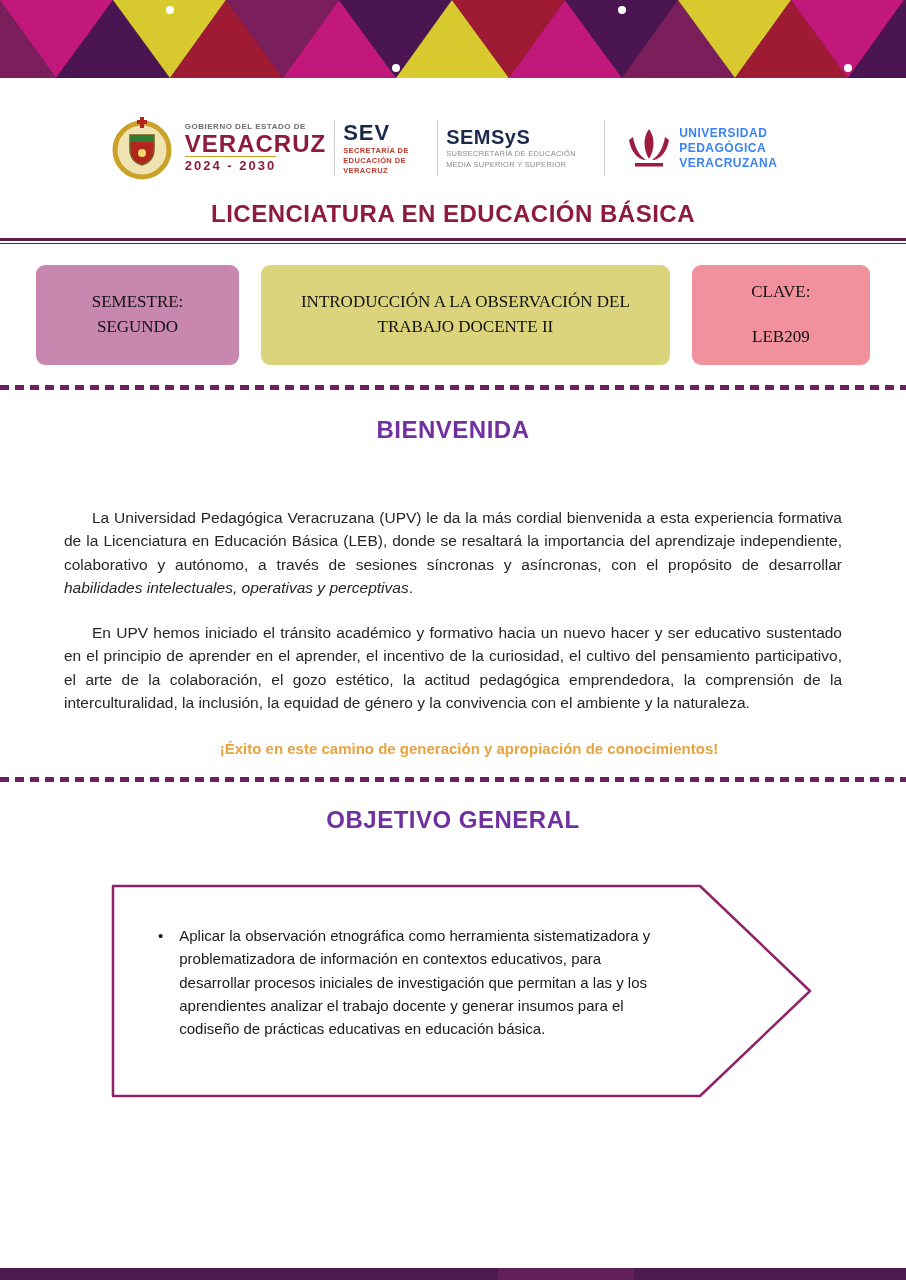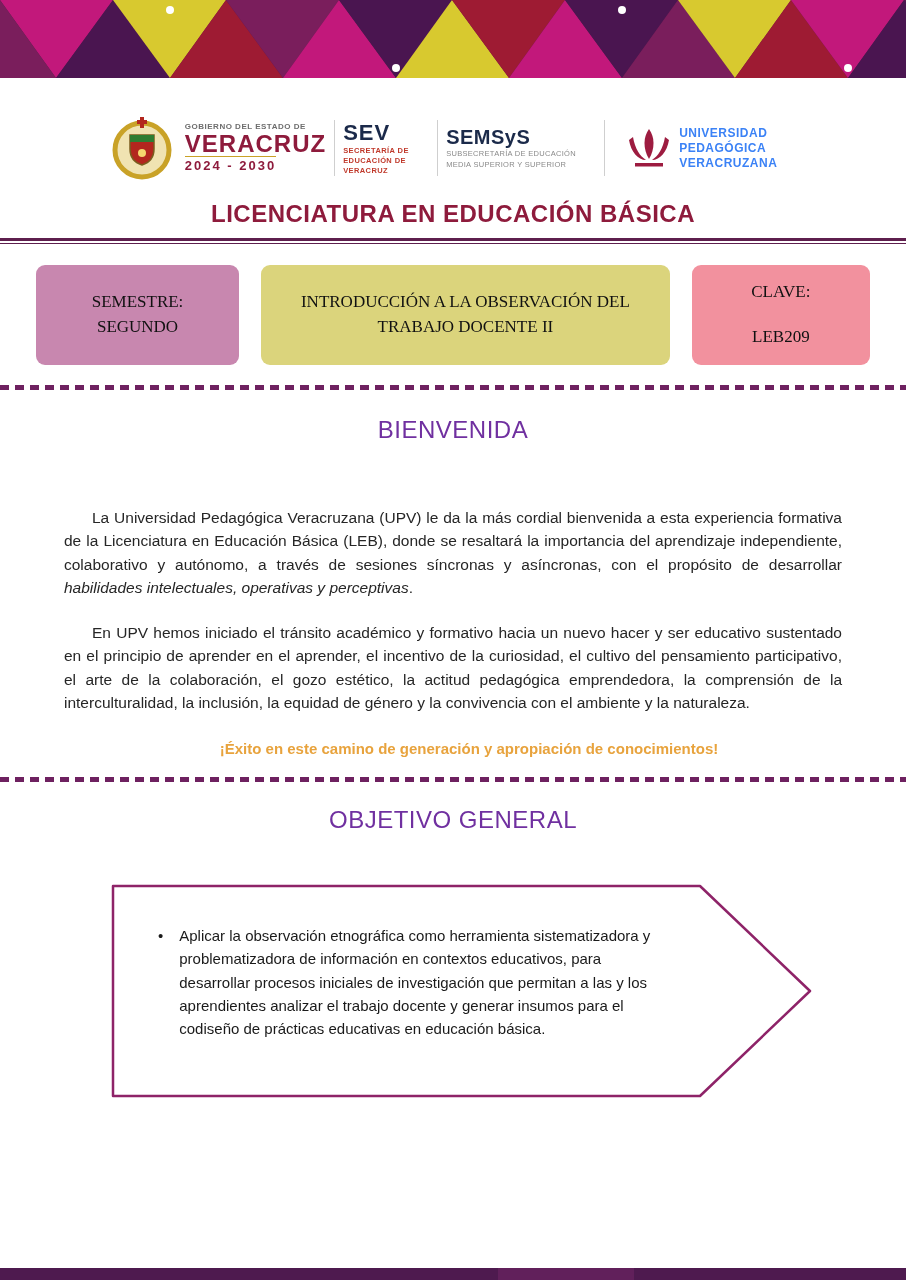--- a/index.html
+++ b/index.html
@@ -39,21 +39,21 @@
   .badge-row { display:flex; justify-content:center; align-items:stretch; gap:22px; margin-top:20px; padding:0 36px; }
   .badge { font-family:"Liberation Serif", serif; font-size:17px; color:#111; border-radius:9px;
     display:flex; flex-direction:column; justify-content:center; align-items:center; text-align:center; }
   .badge.semestre { width:205px; min-height:100px; background:#C887AF; line-height:1.45; }
   .badge.curso { width:412px; min-height:100px; background:#DBD47C; padding:10px 26px; line-height:1.45; }
   .badge.clave { width:180px; min-height:100px; background:#F2919E; line-height:1.45;gap:20px; }
 
   
   .dashed { height:5px; margin-top:20px;
     background:repeating-linear-gradient(90deg, #6E2160 0 9px, transparent 9px 15px); }
-  .section-heading { text-align:center; font-size:24px; font-weight:normal; color:#7030A0; letter-spacing:.5px; }
+  .section-heading { text-align:center; font-size:24px; font-weight:bold; color:#7030A0; letter-spacing:.5px; }
   #bienvenida-heading { margin-top:26px; }
   #objetivo-heading { margin-top:24px; }
 
   
   .body-text { margin:0 64px; text-align:justify; font-size:15.5px; line-height:1.5; text-indent:28px; color:#262626; }
   #welcome-p1 { margin-top:62px; }
   #welcome-p2 { margin-top:22px; }
   .exito { margin-top:26px; text-align:center; font-size:15px; font-weight:bold; color:#E8A33D;padding-left:32px; }
 
   

